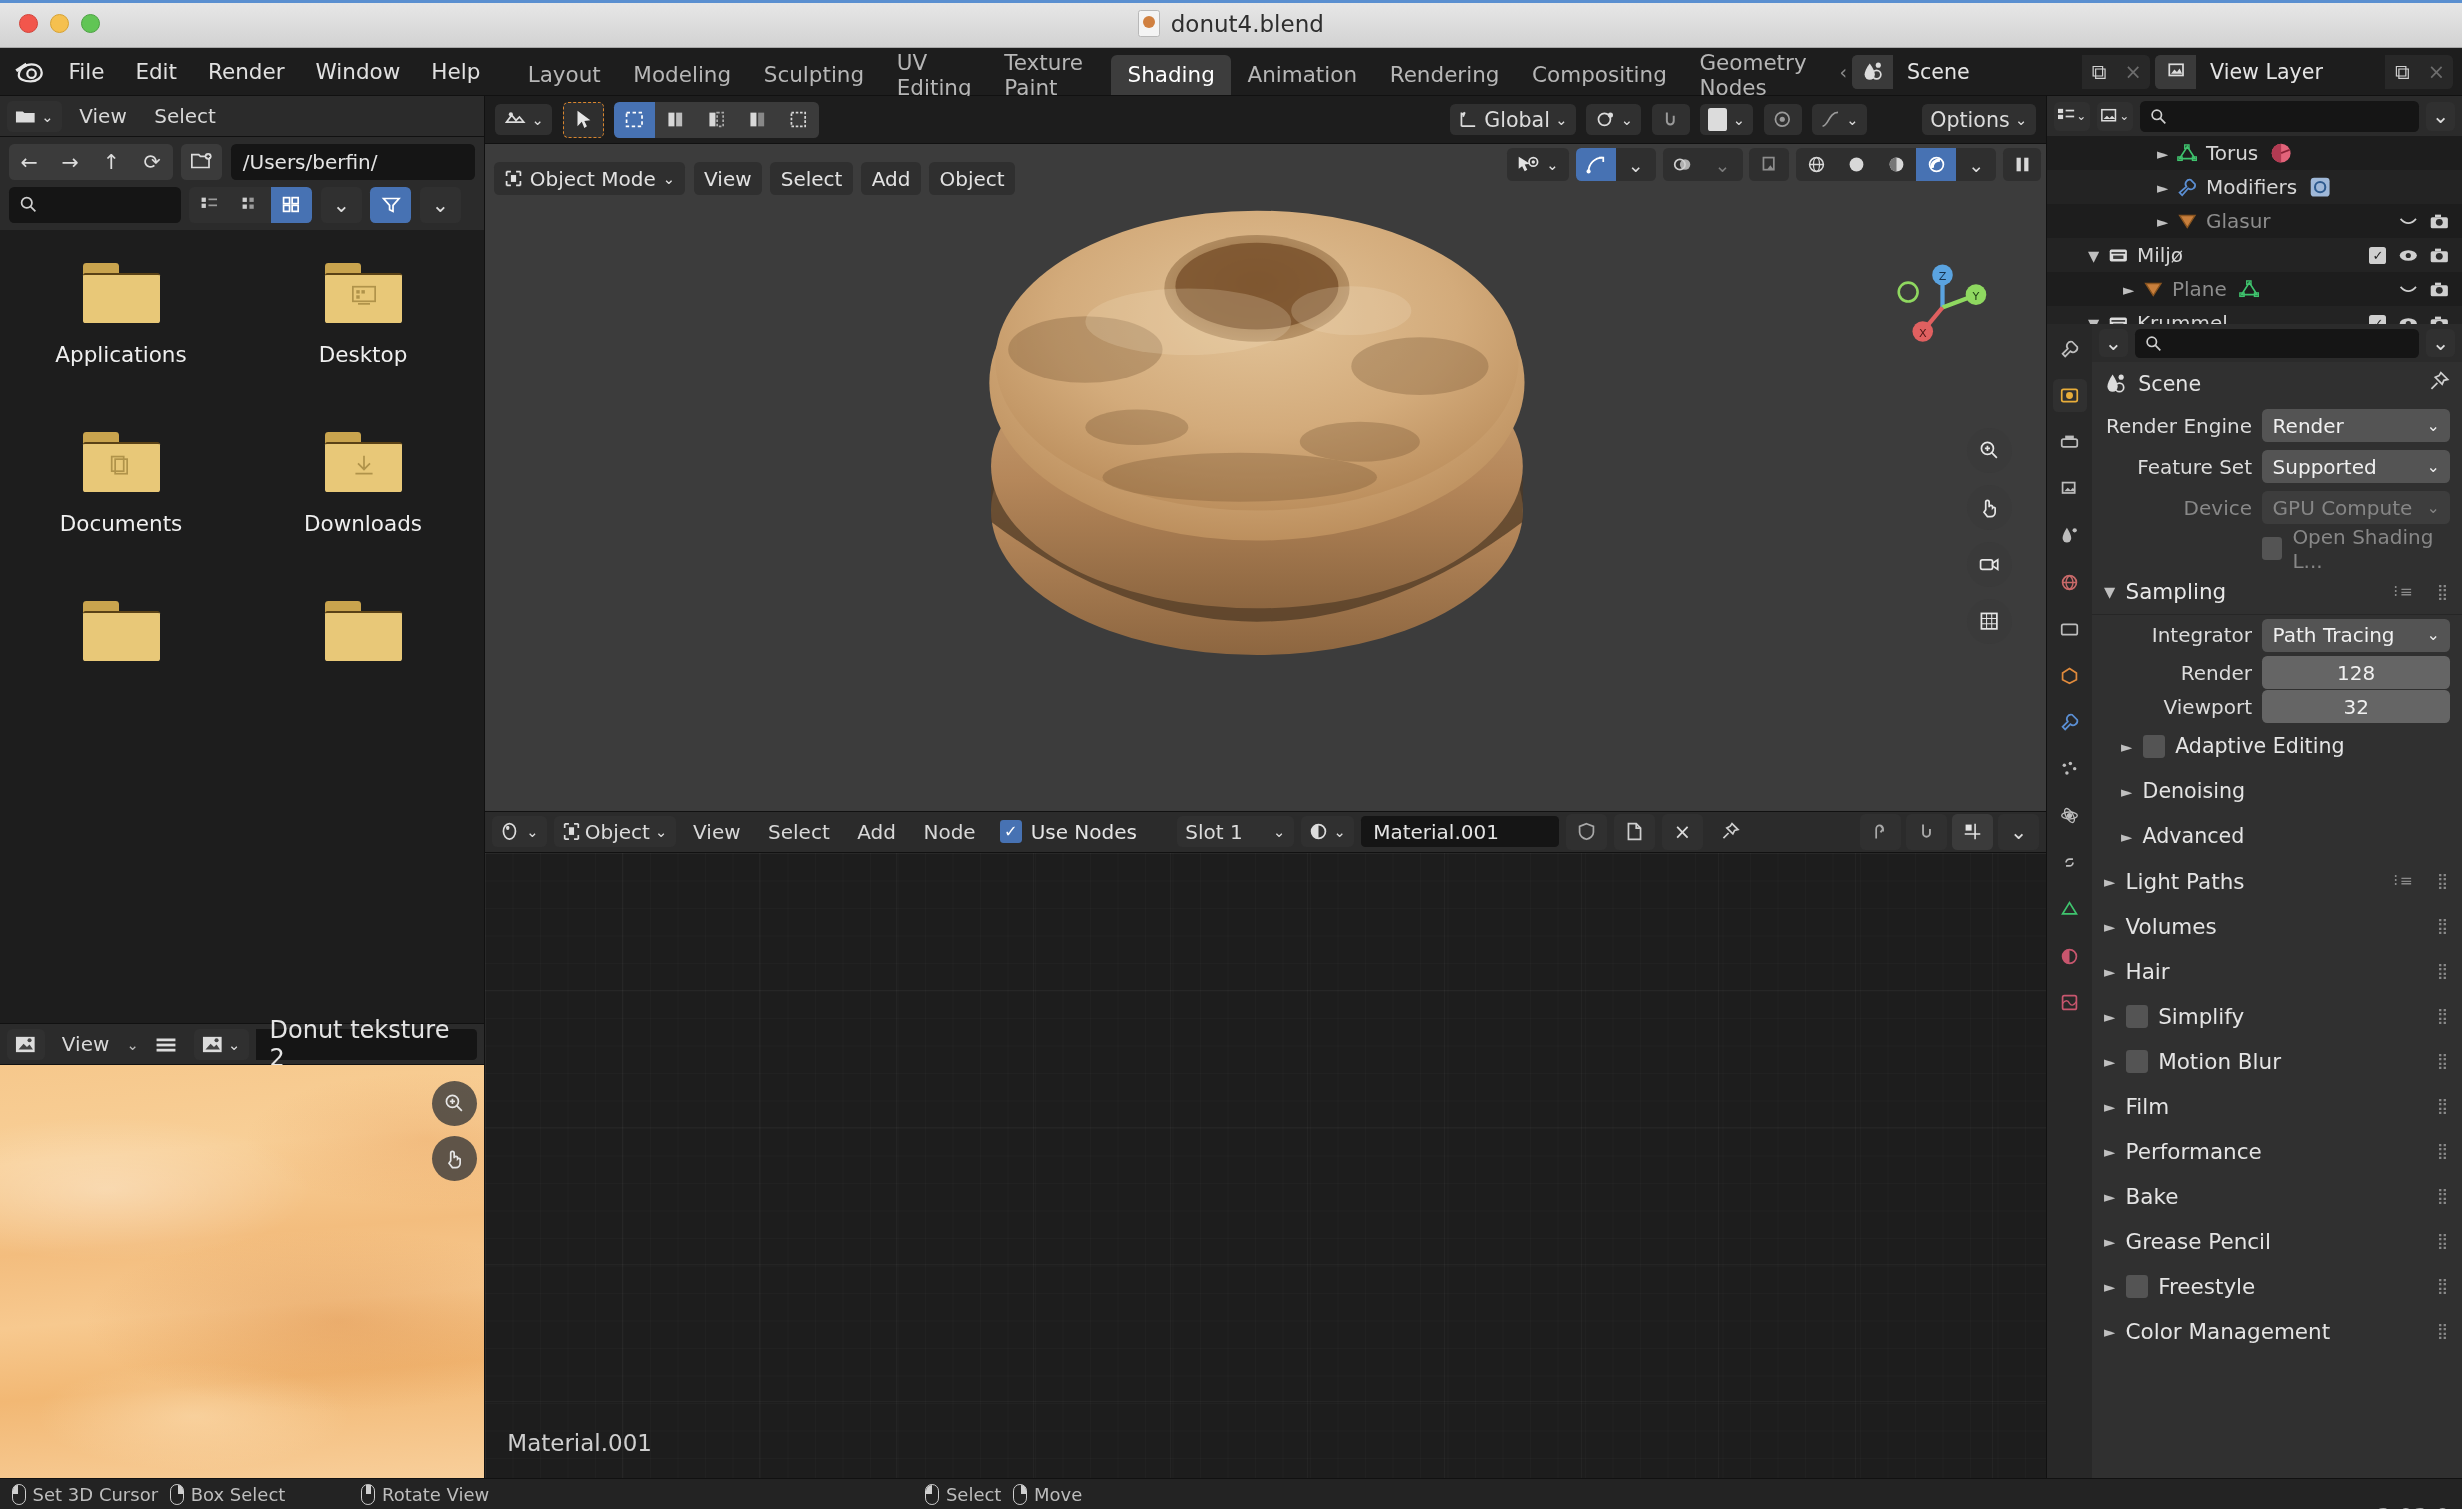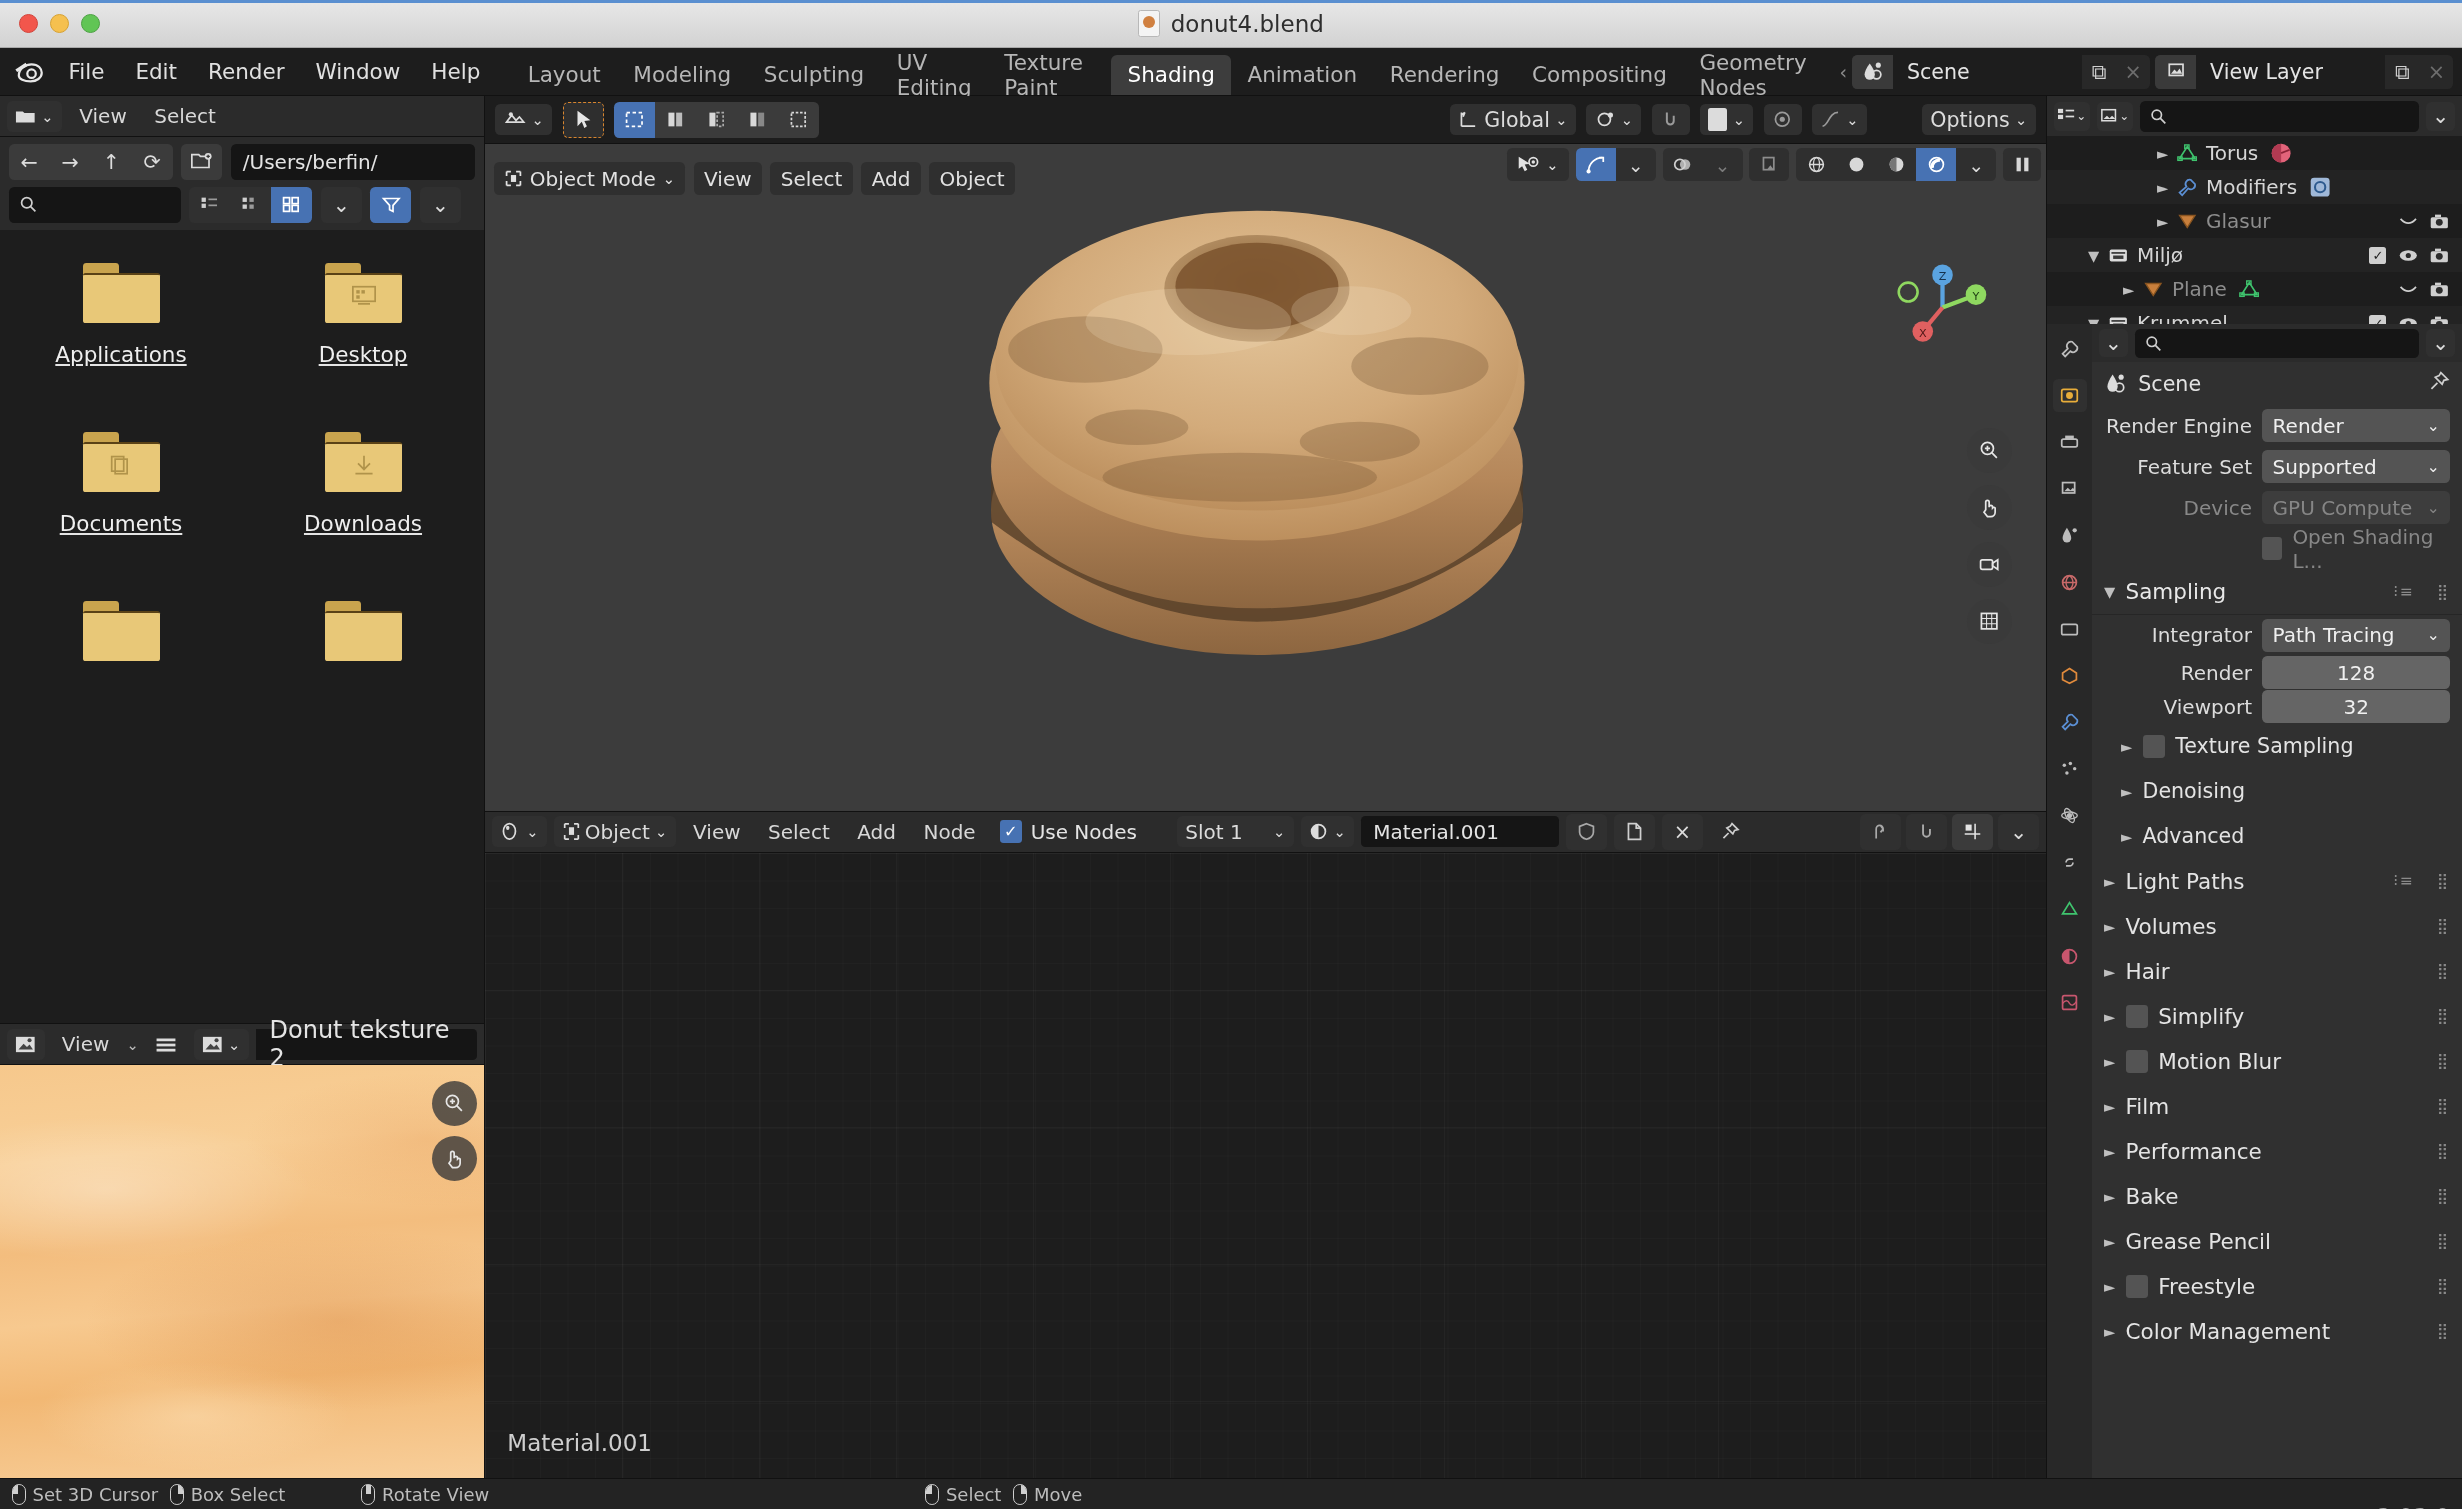--- a/index.html
+++ b/index.html
@@ -70,21 +70,21 @@
   .sq-btn.on { background:#4772b3; color:#fff; }
   .sq-group { display:flex; }
   .sq-group .sq-btn { border-radius:0; }
   .sq-group .sq-btn:first-child { border-radius:5.2px 0 0 5.2px; }
   .sq-group .sq-btn:last-child { border-radius:0 5.2px 5.2px 0; }
   .path-field { background:#151515; border-radius:5.2px; height:36px; display:flex;
     align-items:center; padding:0 12px; font-size:20px; flex:1; }
   .search-field { background:#151515; border-radius:5.2px; height:36px; display:flex;
     align-items:center; padding:0 10.3px; gap:6.9px; width:172px; }
   .fb-grid { padding:33px 0 0 0; display:flex; flex-wrap:wrap; overflow:hidden;
-    align-content:flex-start;text-decoration:underline; }
+    align-content:flex-start; }
   .fb-cell { width:50%; height:169px; display:flex; flex-direction:column;
     align-items:center; }
   .folder { width:77px; height:60px; position:relative; }
   .folder .tab { position:absolute; top:0; left:0; width:36px; height:12px;
     background:#c9a44e; border-radius:3.4px 3.4px 0 0; }
   .folder .body { position:absolute; top:10.3px; left:0; width:77px; height:50px;
     background:#e8c878; border-radius:2.6px; border-top:2.6px solid #5a4216; }
   .folder .glyph { position:absolute; top:22.3px; left:26px; width:26px; height:22.3px;
     opacity:.45; }
   .fb-label { margin-top:19px; font-size:21.5px; color:#efefef; }
@@ -1142,21 +1142,21 @@
           <span class="pctl num">128</span>
         </div>
         <div class="prow" style="height:34px;">
           <span class="plabel">Viewport</span>
           <span class="pctl num">32</span>
         </div>
 
         <div class="panel-row indent">
           <span class="tri">►</span>
           <span class="pcheck"></span>
-          <span>Texture Sampling</span>
+          <span>Adaptive Editing</span>
         </div>
         <div class="panel-row indent">
           <span class="tri">►</span>
           <span>Denoising</span>
         </div>
         <div class="panel-row indent">
           <span class="tri">►</span>
           <span>Advanced</span>
         </div>
 

